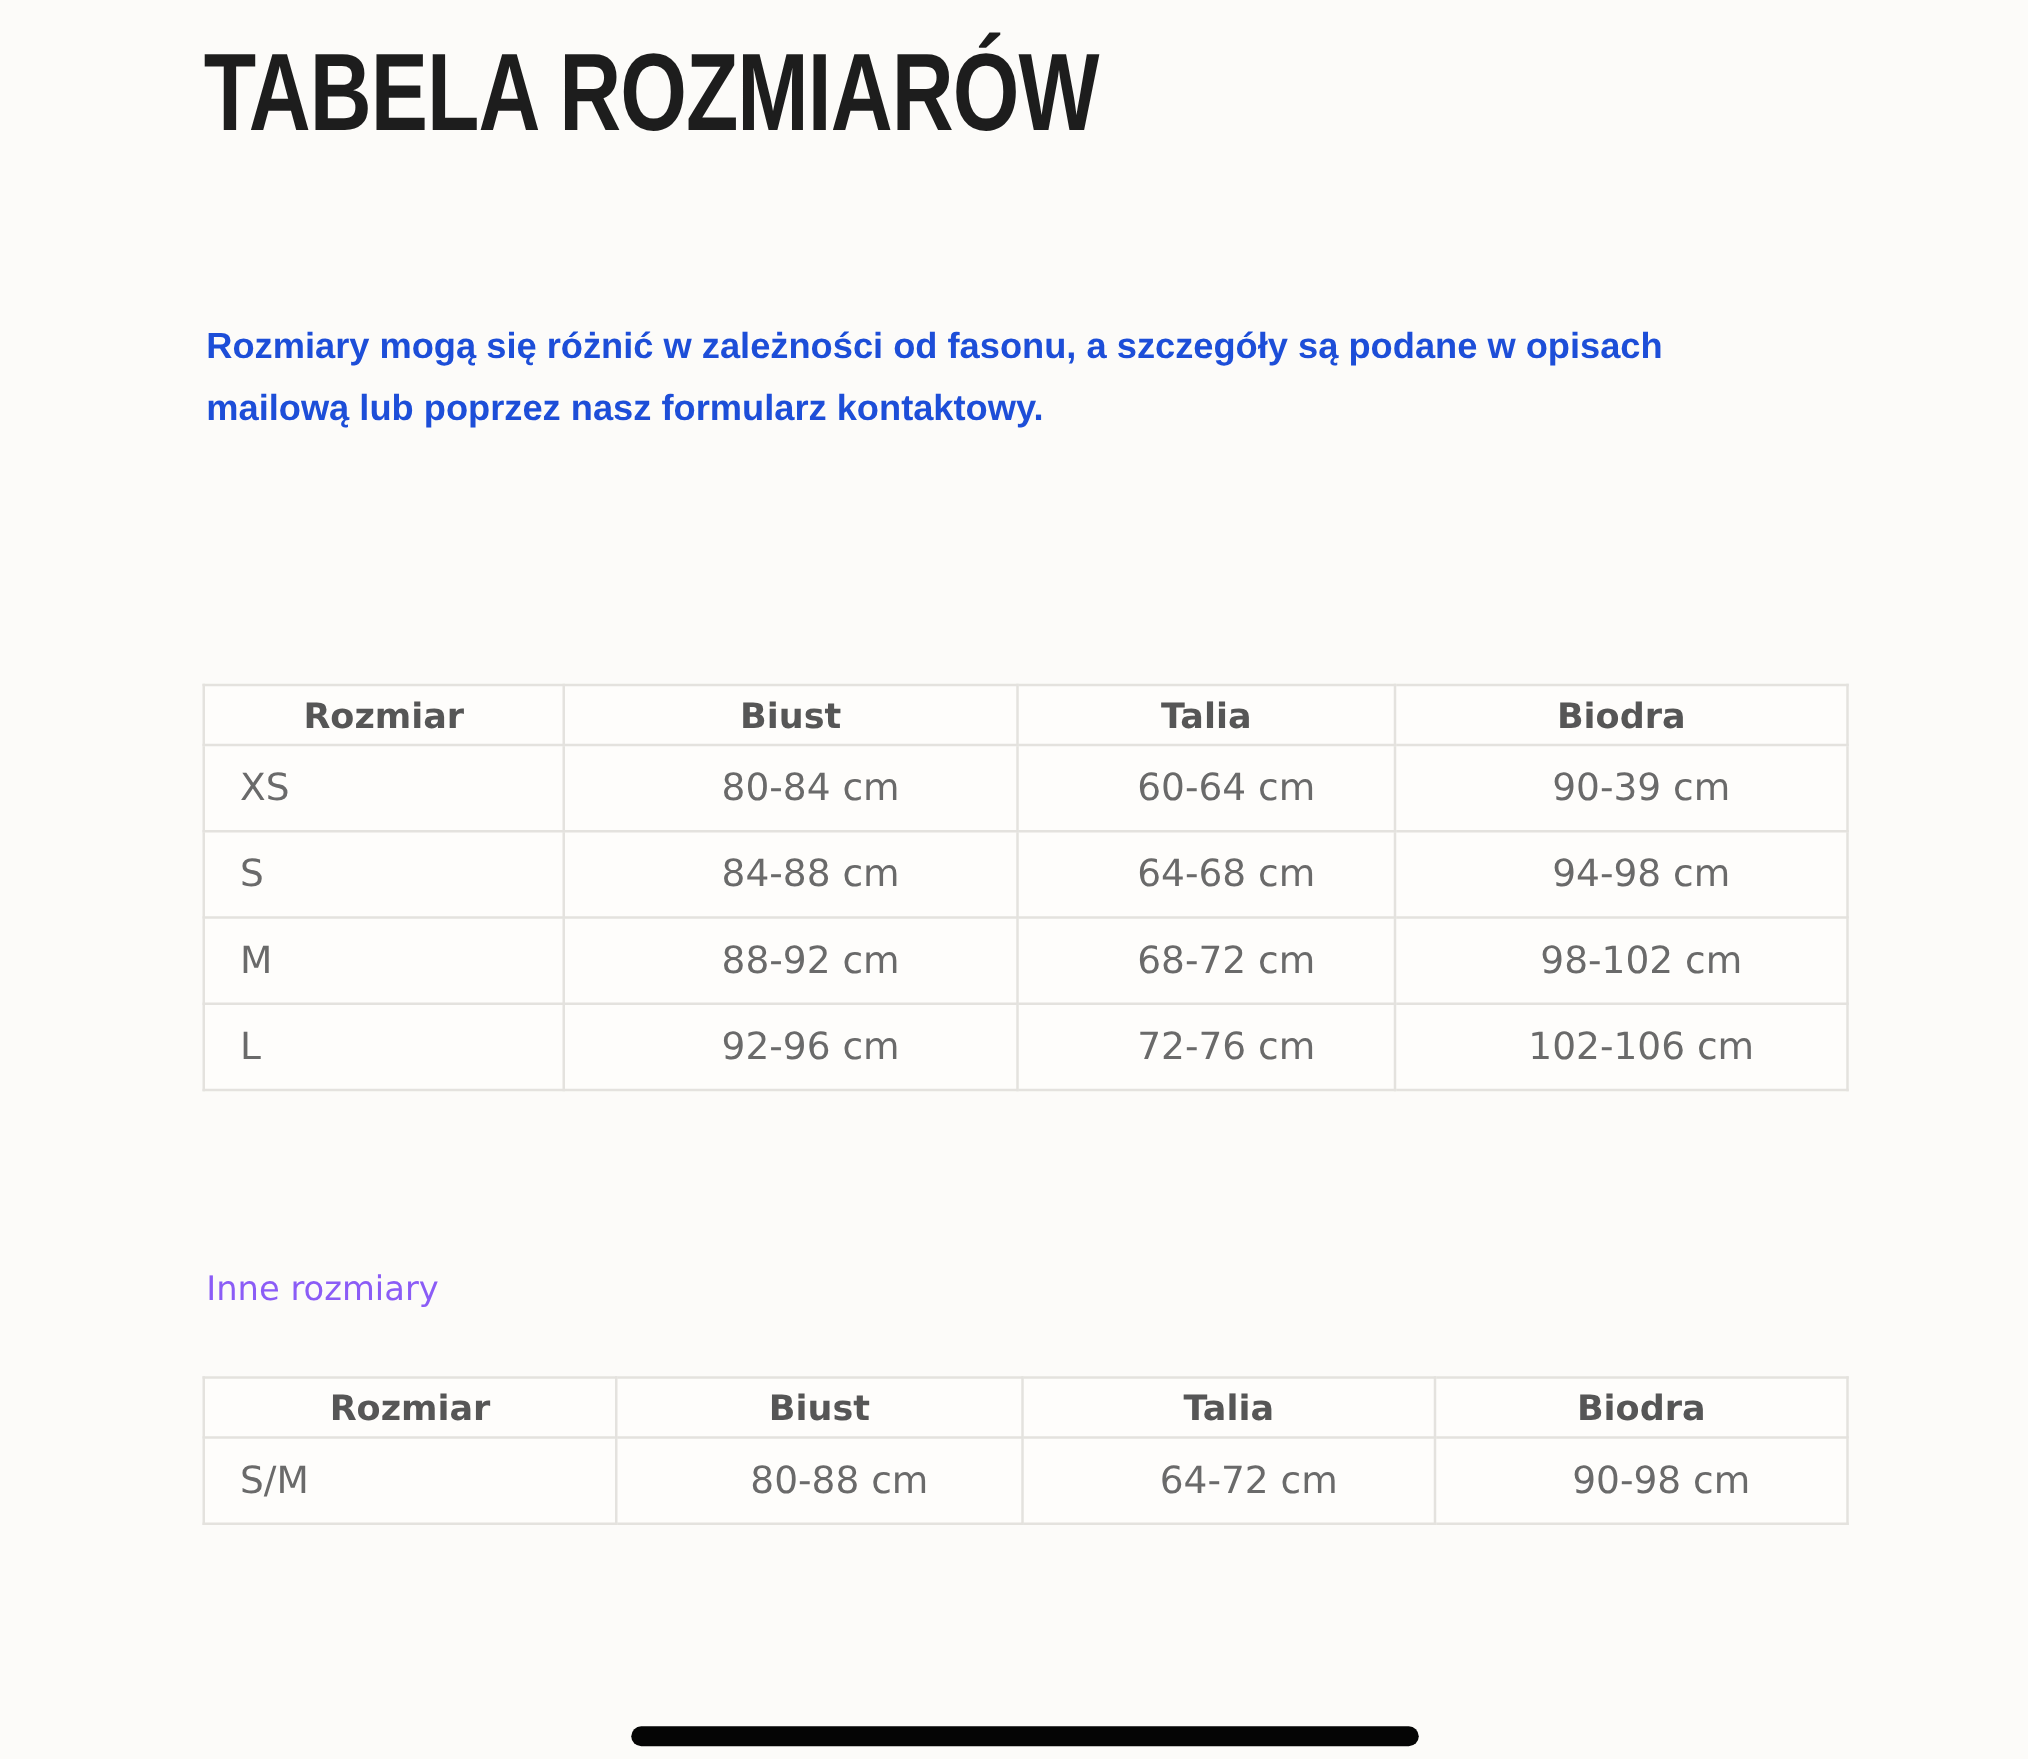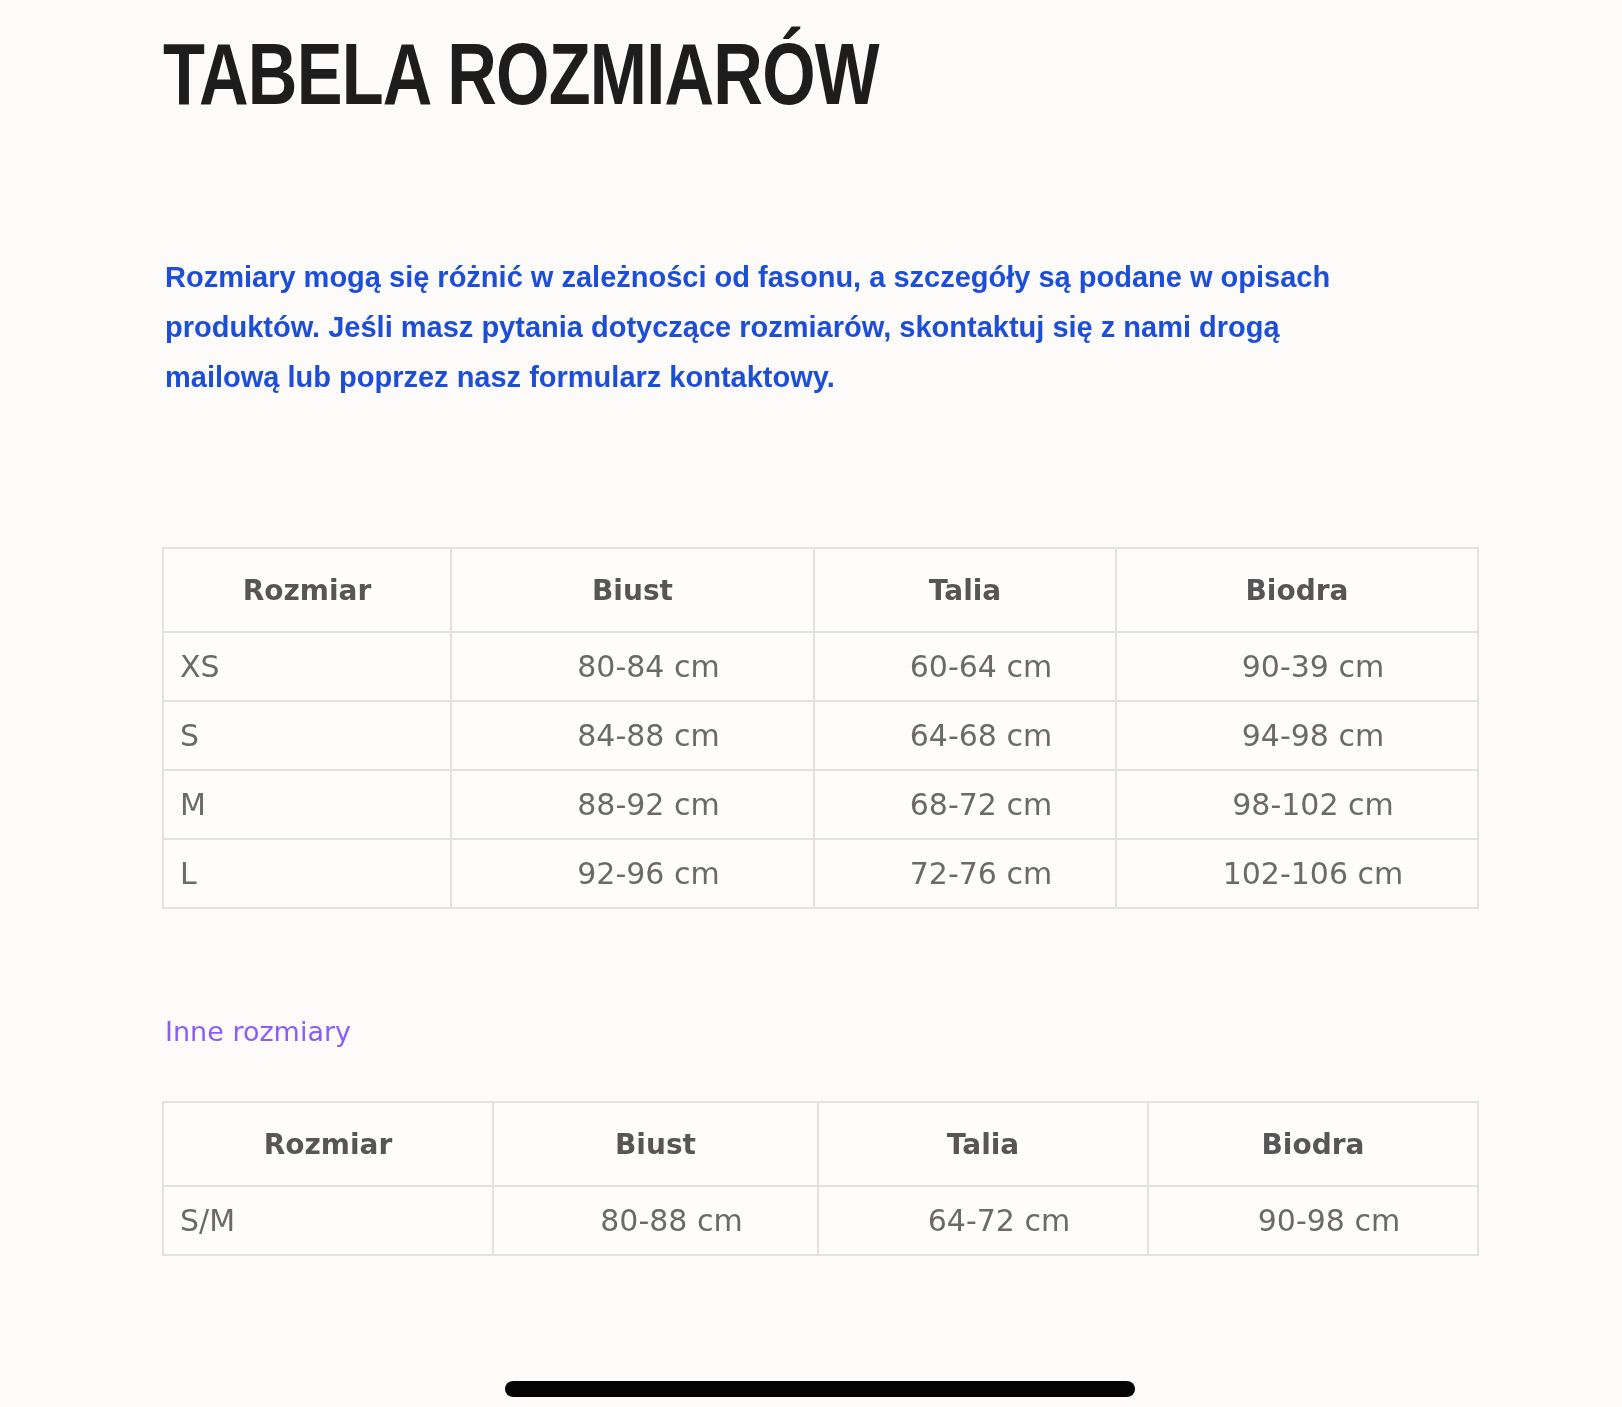--- a/index.html
+++ b/index.html
@@ -44,41 +44,41 @@
     position: absolute;
     left: 162px;
     border-collapse: collapse;
     table-layout: fixed;
     background: #fefdfb;
   }
   table.size-grid, table.size-grid th, table.size-grid td {
     border: 2px solid #e4e2de;
   }
   table.size-grid th {
-    height: 84px;
+    height: 48px;
     font-family: "DejaVu Sans", sans-serif;
     font-weight: 700;
     font-size: 28px;
     color: #565656;
     text-align: center;
     vertical-align: middle;
   }
   table.size-grid td {
     height: 69px;
     font-family: "DejaVu Sans", sans-serif;
     font-weight: 400;
     font-size: 30px;
     color: #6a6a6a;
     text-align: center;
     vertical-align: middle;
     padding-left: 32px;
   }
   table.size-grid td.size-cell {
     text-align: left;
-    padding-left: 16px;
+    padding-left: 28px;
   }
   #table-main { top: 547px; width: 1315px; }
   #table-other { top: 1101px; width: 1315px; }
   .other-sizes-label {
     position: absolute;
     left: 165px;
     top: 1013px;
     font-family: "DejaVu Sans", sans-serif;
     font-weight: 400;
     font-size: 27px;
@@ -97,21 +97,20 @@
 </style>
 </head>
 <body>
 
 <div class="page">
 
   <h1 class="page-title"><span class="page-title-text">TABELA ROZMIARÓW</span></h1>
 
   <div class="intro">
     <div class="intro-line">Rozmiary mogą się różnić w zależności od fasonu, a szczegóły są podane w opisach</div>
-    <div class="intro-line">produktów. Jeśli masz pytania dotyczące rozmiarów, skontaktuj się z nami drogą</div>
     <div class="intro-line">mailową lub poprzez nasz formularz kontaktowy.</div>
   </div>
 
   <table class="size-grid" id="table-main">
     <colgroup>
       <col style="width:288px">
       <col style="width:363px">
       <col style="width:302px">
       <col style="width:362px">
     </colgroup>

